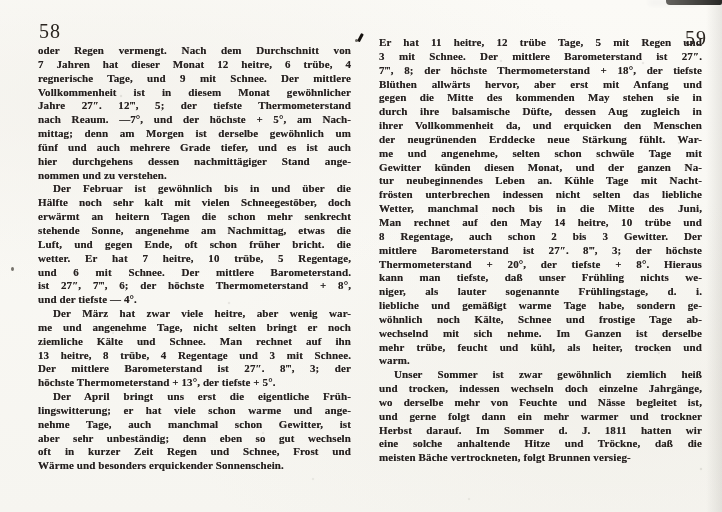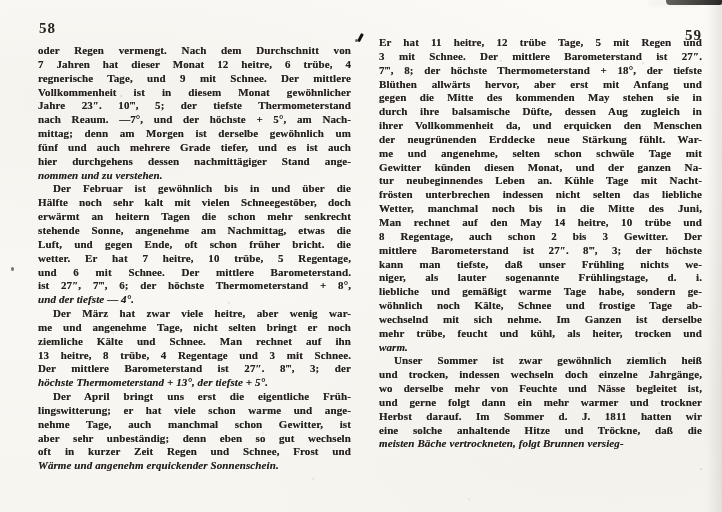--- a/index.html
+++ b/index.html
@@ -5,37 +5,37 @@
   html,body{margin:0;padding:0;background:#e9e8e4;}
   .scan{
     position:relative;width:722px;height:512px;overflow:hidden;
     font-family:"Liberation Serif","DejaVu Serif",serif;
     background:
       radial-gradient(120% 60% at 15% 20%, rgba(240,238,232,.6) 0%, rgba(240,238,232,0) 60%),
       radial-gradient(100% 70% at 85% 80%, rgba(238,236,229,.5) 0%, rgba(238,236,229,0) 60%),
       linear-gradient(to bottom,#fbfaf6,#f6f5f0);
   }
   .pagenum{
-    position:absolute;font-weight:700;font-size:15px;color:#2a2520;letter-spacing:1px;
+    position:absolute;font-weight:400;font-size:20px;color:#2a2520;letter-spacing:1px;
   }
   .pagenum.left{left:39px;top:20px;}
   .pagenum.right{left:685px;top:27px;}
   .text-block{position:absolute;}
   .text-block.left{left:38px;top:44px;width:313px;}
   .text-block.right{left:379px;top:36px;width:323px;}
   .para{margin:0;}
   .para.indent .line:first-child{text-indent:15px;}
   .line{
     font-weight:700;font-size:11px;line-height:13.85px;color:#262120;
     text-align:justify;text-align-last:justify;
     letter-spacing:.1px;
     text-shadow:0 0 .4px rgba(38,33,32,.55);
     white-space:normal;overflow:hidden;
   }
-  .line.last{text-align-last:left;font-style:italic;}
+  .line.last{text-align-last:left;}
   
   .corner-smudge{
     position:absolute;left:666px;top:0;width:56px;height:5px;
     background:linear-gradient(to right,#55534f,#141412);
     border-radius:0 0 2px 4px;opacity:.9;
     box-shadow:-20px 0 6px -2px rgba(80,78,74,.28);
   }
   .ink-mark{position:absolute;left:355px;top:33px;width:9px;height:12px;}
   .ink-mark::before{
     content:"";position:absolute;left:4px;top:0;width:2.5px;height:9px;
@@ -82,21 +82,21 @@
   <div class="pagenum left">58</div>
 
   <div class="pagenum right">59</div>
 
   <div class="text-block left">
       <div class="para">
         <div class="line">oder Regen vermengt. Nach dem Durchschnitt von</div>
         <div class="line">7 Jahren hat dieser Monat 12 heitre, 6 trübe, 4</div>
         <div class="line">regnerische Tage, und 9 mit Schnee. Der mittlere</div>
         <div class="line">Vollkommenheit ist in diesem Monat gewöhnlicher</div>
-        <div class="line">Jahre 23″. 10‴, 5; der tiefste Thermometerstand</div>
+        <div class="line">Jahre 27″. 12‴, 5; der tiefste Thermometerstand</div>
         <div class="line">nach Reaum. —7°, und der höchste + 5°, am Nach-</div>
         <div class="line">mittag; denn am Morgen ist derselbe gewöhnlich um</div>
         <div class="line">fünf und auch mehrere Grade tiefer, und es ist auch</div>
         <div class="line">hier durchgehens dessen nachmittägiger Stand ange-</div>
         <div class="line last">nommen und zu verstehen.</div>
       </div>
       <div class="para indent">
         <div class="line">Der Februar ist gewöhnlich bis in und über die</div>
         <div class="line">Hälfte noch sehr kalt mit vielen Schneegestöber, doch</div>
         <div class="line">erwärmt an heitern Tagen die schon mehr senkrecht</div>
@@ -114,21 +114,21 @@
         <div class="line">13 heitre, 8 trübe, 4 Regentage und 3 mit Schnee.</div>
         <div class="line">Der mittlere Barometerstand ist 27″. 8‴, 3; der</div>
         <div class="line last">höchste Thermometerstand + 13°, der tiefste + 5°.</div>
       </div>
       <div class="para indent">
         <div class="line">Der April bringt uns erst die eigentliche Früh-</div>
         <div class="line">lingswitterung; er hat viele schon warme und ange-</div>
         <div class="line">nehme Tage, auch manchmal schon Gewitter, ist</div>
         <div class="line">aber sehr unbeständig; denn eben so gut wechseln</div>
         <div class="line">oft in kurzer Zeit Regen und Schnee, Frost und</div>
-        <div class="line last">Wärme und angenehm erquickender Sonnenschein.</div>
+        <div class="line last">Wärme und besonders erquickender Sonnenschein.</div>
       </div>
     </div>
 
   <div class="text-block right">
       <div class="para">
         <div class="line">Er hat 11 heitre, 12 trübe Tage, 5 mit Regen und</div>
         <div class="line">3 mit Schnee. Der mittlere Barometerstand ist 27″.</div>
         <div class="line">7‴, 8; der höchste Thermometerstand + 18°, der tiefste</div>
         <div class="line">Blüthen allwärts hervor, aber erst mit Anfang und</div>
         <div class="line">gegen die Mitte des kommenden May stehen sie in</div>
@@ -136,20 +136,21 @@
         <div class="line">ihrer Vollkommenheit da, und erquicken den Menschen</div>
         <div class="line">der neugrünenden Erddecke neue Stärkung fühlt. War-</div>
         <div class="line">me und angenehme, selten schon schwüle Tage mit</div>
         <div class="line">Gewitter künden diesen Monat, und der ganzen Na-</div>
         <div class="line">tur neubeginnendes Leben an. Kühle Tage mit Nacht-</div>
         <div class="line">frösten unterbrechen indessen nicht selten das liebliche</div>
         <div class="line">Wetter, manchmal noch bis in die Mitte des Juni,</div>
         <div class="line">Man rechnet auf den May 14 heitre, 10 trübe und</div>
         <div class="line">8 Regentage, auch schon 2 bis 3 Gewitter. Der</div>
         <div class="line">mittlere Barometerstand ist 27″. 8‴, 3; der höchste</div>
+        <div class="line">Thermometerstand + 20°, der tiefste + 8°. Hieraus</div>
         <div class="line">kann man tiefste, daß unser Frühling nichts we-</div>
         <div class="line">niger, als lauter sogenannte Frühlingstage, d. i.</div>
         <div class="line">liebliche und gemäßigt warme Tage habe, sondern ge-</div>
         <div class="line">wöhnlich noch Kälte, Schnee und frostige Tage ab-</div>
         <div class="line">wechselnd mit sich nehme. Im Ganzen ist derselbe</div>
         <div class="line">mehr trübe, feucht und kühl, als heiter, trocken und</div>
         <div class="line last">warm.</div>
       </div>
       <div class="para indent">
         <div class="line">Unser Sommer ist zwar gewöhnlich ziemlich heiß</div>

